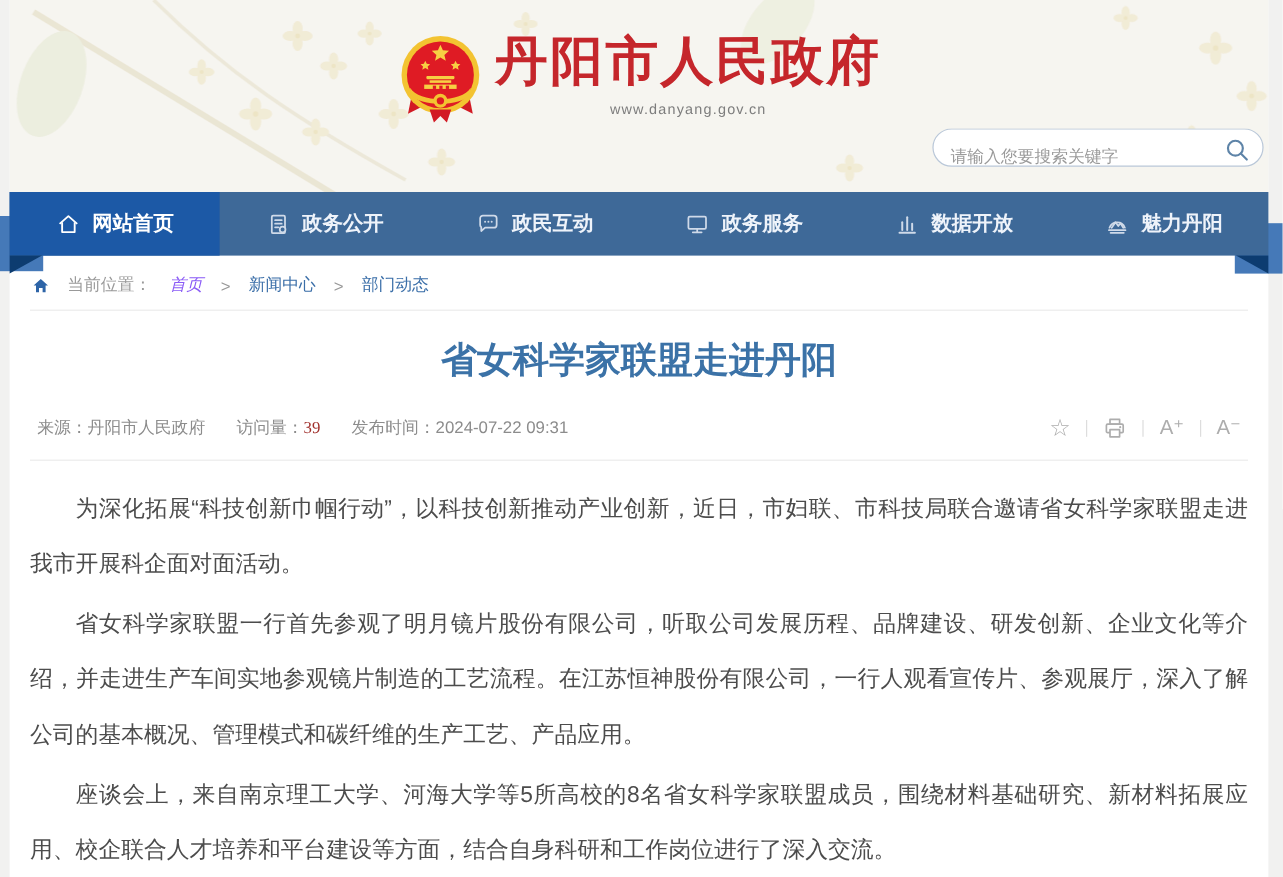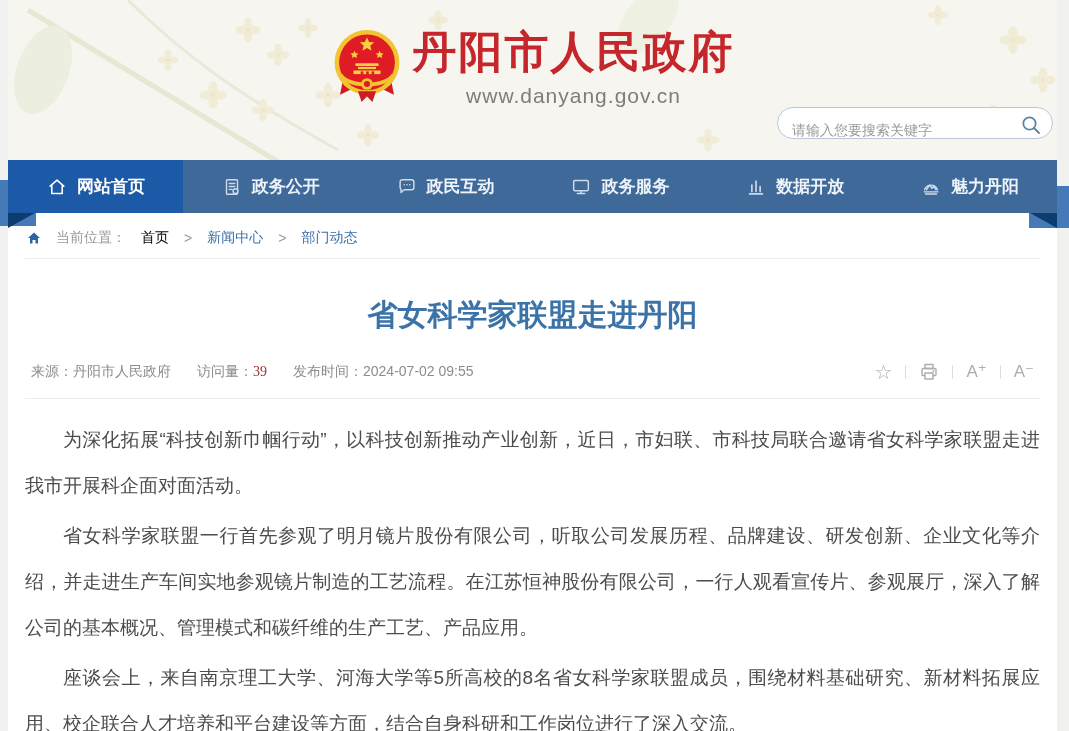--- a/index.html
+++ b/index.html
@@ -8,21 +8,21 @@
   .page { position:relative; width:1069px; height:731px; background:#f1f1f0; overflow:hidden; }
   .frame { position:relative; margin-left:8px; width:1049px; height:731px; background:#ffffff; }
 
   
   .header { position:relative; height:160px; background:#f6f5f0; overflow:hidden; }
   .floral { position:absolute; inset:0; pointer-events:none; }
   .logo-row { position:absolute; top:26px; left:0; width:100%; display:flex; justify-content:center; align-items:flex-start; gap:10px; }
   .emblem { width:72px; height:80px; flex:0 0 auto; }
   .logo-text { display:flex; flex-direction:column; align-items:center; }
   .site-name { font-size:44px; font-weight:bold; color:#c5262b; letter-spacing:2px; line-height:52px; }
-  .site-url { margin-top:6px; font-size:21px; color:#7d7d7d; letter-spacing:1px; }
+  .site-url { margin-top:6px; font-size:12px; color:#7d7d7d; letter-spacing:1px; }
 
   .search-box { position:absolute; top:107px; right:4px; width:276px; height:32px; background:#ffffff;
     border:1px solid #b9c7d8; border-radius:16px; display:flex; align-items:flex-end; padding:0 8px 0 14px; }
   .search-box input { flex:1; border:none; outline:none; font-size:14px; color:#555; background:transparent; font-family:inherit; }
   .search-box input::placeholder { color:#9a9a9a; }
   .search-btn { width:26px; height:26px; display:flex; align-items:center; justify-content:center; cursor:pointer; background:none; border:none; }
 
   
   .nav-wrap { position:relative; height:53px; }
   .tail { position:absolute; background:#4579b8; }
@@ -35,26 +35,26 @@
   .nav-item svg { width:22px; height:22px; }
   .fold { position:absolute; top:53px; width:0; height:0; }
   .fold-l { left:0; border-top:15px solid #0d3c70; border-right:27px solid transparent; }
   .fold-r { right:0; border-top:15px solid #0d3c70; border-left:27px solid transparent; }
 
   
   .bc-wrap { margin:0 17px; padding:16px 2px 11px; border-bottom:1px solid #ececec;
     display:flex; align-items:center; gap:15px; font-size:14px; color:#999; }
   .bc-home { display:flex; align-items:center; }
   .bc-label { color:#999; }
-  .bc-root { color:#000000; text-decoration:none; cursor:pointer; }
+  .bc-root { color:#8b5cf6; text-decoration:none; cursor:pointer;font-style:italic; }
   .bc-sep { color:#999; }
   .bc-link { color:#3a6ea8; text-decoration:none; cursor:pointer; }
 
   
-  .art-title { margin-top:36px; text-align:center; font-size:30px; font-weight:bold; color:#3b72a7; line-height:40px;font-family:Liberation Serif, serif; }
+  .art-title { margin-top:22px; text-align:center; font-size:30px; font-weight:bold; color:#3b72a7; line-height:40px;font-family:Liberation Serif, serif; }
   .meta-row { margin:0 17px; padding:26px 6px 16px; border-bottom:1px solid #ececec;
     display:flex; align-items:center; font-size:14px; color:#8c8c8c; }
   .meta-item { margin-right:26px; white-space:nowrap; }
   .views-num { color:#a0302c;font-family:Liberation Serif, serif; }
   .tools { margin-left:auto; display:flex; align-items:center; gap:13px; color:#adadad; }
   .tool-btn { background:none; border:none; cursor:pointer; color:#adadad; display:flex; align-items:center; font-family:inherit; }
   .tool-star { font-size:20px; line-height:20px; }
   .tool-font { font-size:17px; }
   .tool-sep { width:1px; height:14px; background:#dddddd; }
 
@@ -210,21 +210,21 @@
       <a class="bc-link">新闻中心</a>
       <span class="bc-sep">&gt;</span>
       <a class="bc-link">部门动态</a>
     </div>
 
     <h1 class="art-title">省女科学家联盟走进丹阳</h1>
 
     <div class="meta-row">
       <span class="meta-item"><span>来源：</span><span>丹阳市人民政府</span></span>
       <span class="meta-item"><span>访问量：</span><span class="views-num">39</span></span>
-      <span class="meta-item"><span>发布时间：</span><span>2024-07-02 09:55</span></span>
+      <span class="meta-item"><span>发布时间：</span><span>2024-07-22 09:31</span></span>
 
       <div class="tools">
         <button class="tool-btn tool-star">
             <span>☆</span>
           </button>
         <span class="tool-sep"></span>
         <button class="tool-btn">
           <svg width="20" height="20" viewBox="0 0 20 20" fill="none" stroke="#adadad" stroke-width="1.4" stroke-linejoin="round">
             <rect x="6" y="2.5" width="8" height="4"></rect>
               <rect x="3" y="6.5" width="14" height="7" rx="1"></rect>

